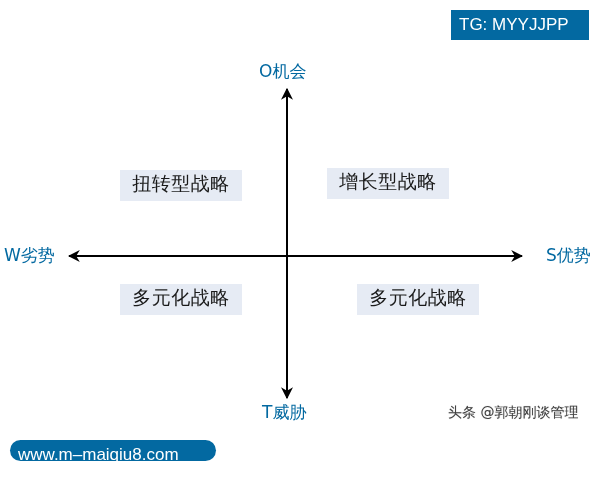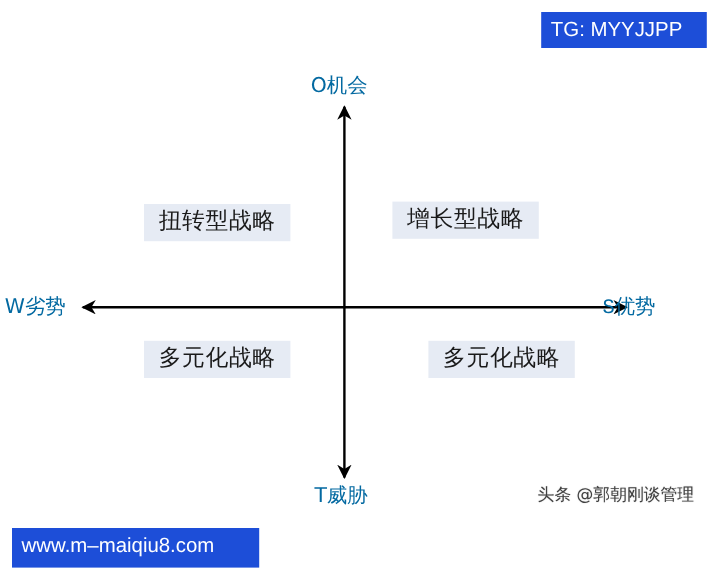--- a/index.html
+++ b/index.html
@@ -3,31 +3,31 @@
   <meta charset="utf-8">
   <style>
     html, body { margin: 0; padding: 0; }
     body {
       width: 600px; height: 480px; position: relative; overflow: hidden;
       background: #ffffff;
       font-family: "DejaVu Sans", "Liberation Sans", sans-serif;
       color: #1a1a1a;
     }
     .watermark {
-      position: absolute; background: #1d4ed8; color: #ffffff;
+      position: absolute; background: #0369a1; color: #ffffff;
       font-family: "Liberation Sans", "DejaVu Sans", sans-serif;
       font-size: 17px; line-height: 30px; padding: 0 8px; white-space: nowrap;
     }
     #wm-top { left: 451px; top: 10px; height: 30px; width: 138px; box-sizing: border-box; }
-    #wm-bottom { left: 10px; top: 440px; height: 33px; width: 206px; box-sizing: border-box; line-height: 29px; }
+    #wm-bottom { left: 10px; top: 440px; height: 21px; width: 206px; box-sizing: border-box; line-height: 29px; border-radius: 12px; }
     .axis-label { position: absolute; font-size: 17px; white-space: nowrap; color: #0369a1; }
     #label-o { left: 259px; top: 60px; }
     #label-t { left: 262px; top: 401px; }
     #label-w { left: 4px; top: 244px; }
-    #label-s { left: 502px; top: 244px; font-family: Liberation Mono, monospace; }
+    #label-s { left: 546px; top: 244px; }
     .quad {
       position: absolute; background: #e6ebf4; color: #1a1a1a;
       font-size: 19px; text-align: center; line-height: 31px; height: 31px; width: 122px;
       letter-spacing: 0.5px;
       font-family: Liberation Mono, monospace;
     }
     #q-tl { left: 120px; top: 170px; }
     #q-tr { left: 327px; top: 168px; }
     #q-bl { left: 120px; top: 284px; }
     #q-br { left: 325px; top: 284px; margin-left: 32px; }

